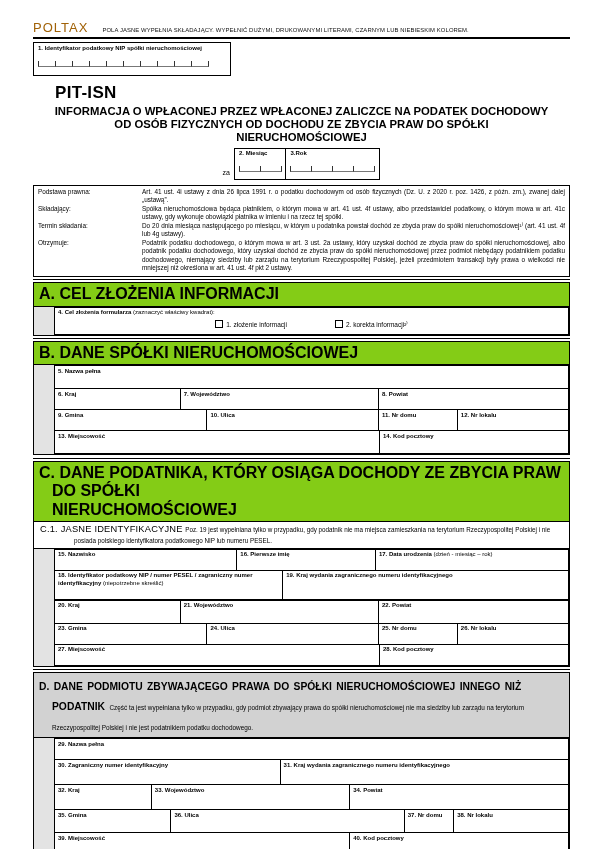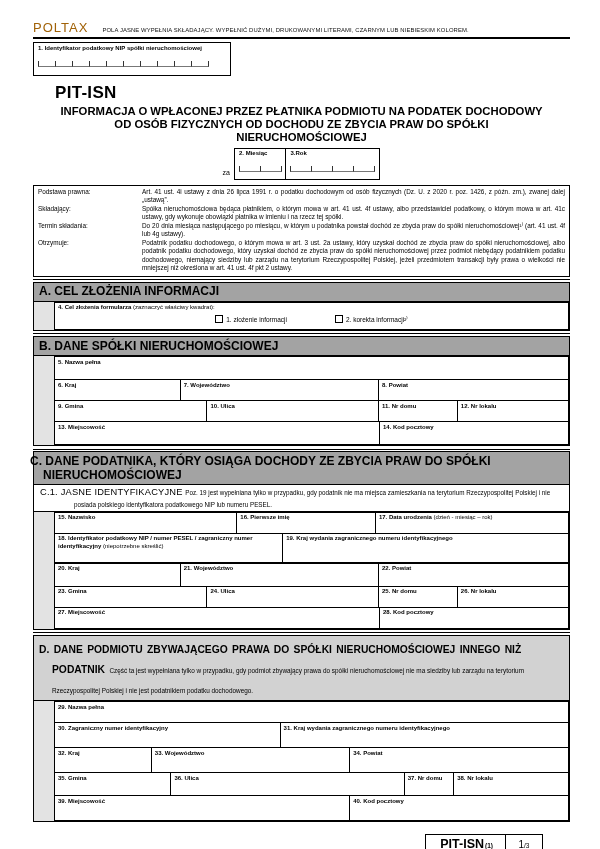--- a/index.html
+++ b/index.html
@@ -32,23 +32,23 @@
 
   
   .meta{border:1.2px solid #000;margin-top:5px;padding:2px 4px 3px 4px;}
   .mrow{display:flex;}
   .mlabel{flex:none;width:104px;font-size:6.4px;padding-top:.5px;}
   .mtext{flex:1;font-size:6.4px;line-height:1.32;text-align:justify;}
 
   
   .rule{border-top:1.2px solid #000;margin-top:2.5px;}
   .sec{border:1.2px solid #000;margin-top:1.6px;background:#e3e3e3;}
-  .sechdr{background:#a3a3a3;border-bottom:1px solid #000;padding:2.5px 4px 2px 5px;
-          font-weight:bold;font-size:12px;line-height:1.15;}
-  .hang{padding-left:9px;text-indent:-13px;white-space:pre-line;}
+  .sechdr{background:#84cc16;border-bottom:1px solid #000;padding:2.5px 4px 2px 5px;
+          font-weight:bold;font-size:16px;line-height:1.15;}
+  .hang{padding-left:18px;text-indent:-13px;white-space:pre-line;}
   .dhdr{background:#d2d2d2;border-bottom:1px solid #000;padding:2.5px 6px 2px 18px;text-indent:-13px;line-height:1.25;}
   .dtitle{font-weight:bold;font-size:10.3px;word-spacing:1.5px;}
   .ddesc{font-size:6.4px;}
   .subhdr{background:#fff;border-bottom:1px solid #000;padding:2px 4px 1px 6px;font-size:9.3px;line-height:1.2;}
   .subhdr .subt{font-size:9.3px;letter-spacing:.2px;}
   .subhdr .subd{font-size:6.3px;}
   .subhang{display:block;padding-left:34px;text-indent:-34px;}
   .secbody{padding-left:20px;background:#e3e3e3;}
   .frow{display:flex;}
   .frow + .frow{margin-top:-1px;}
@@ -91,21 +91,21 @@
         <i></i>
         <i></i>
         <i></i>
         <i></i>
         <i></i>
         <i></i>
       </span>
   </div>
 
   <div class="formcode">PIT-ISN</div>
-  <div class="maintitle">INFORMACJA O WPŁACONEJ PRZEZ PŁATNIKA PODMIOTU NA PODATEK DOCHODOWY OD OSÓB FIZYCZNYCH OD DOCHODU ZE ZBYCIA PRAW DO SPÓŁKI NIERUCHOMOŚCIOWEJ</div>
+  <div class="maintitle">INFORMACJA O WPŁACONEJ PRZEZ WPŁACONEJ ZALICZCE NA PODATEK DOCHODOWY OD OSÓB FIZYCZNYCH OD DOCHODU ZE ZBYCIA PRAW DO SPÓŁKI NIERUCHOMOŚCIOWEJ</div>
 
   <div class="zarow">
     <span class="za">za</span>
     <div class="mybox">
       <span class="flabel">2. Miesiąc</span>
       <span class="comb small">
           <i></i>
           <i></i>
         </span>
     </div>

